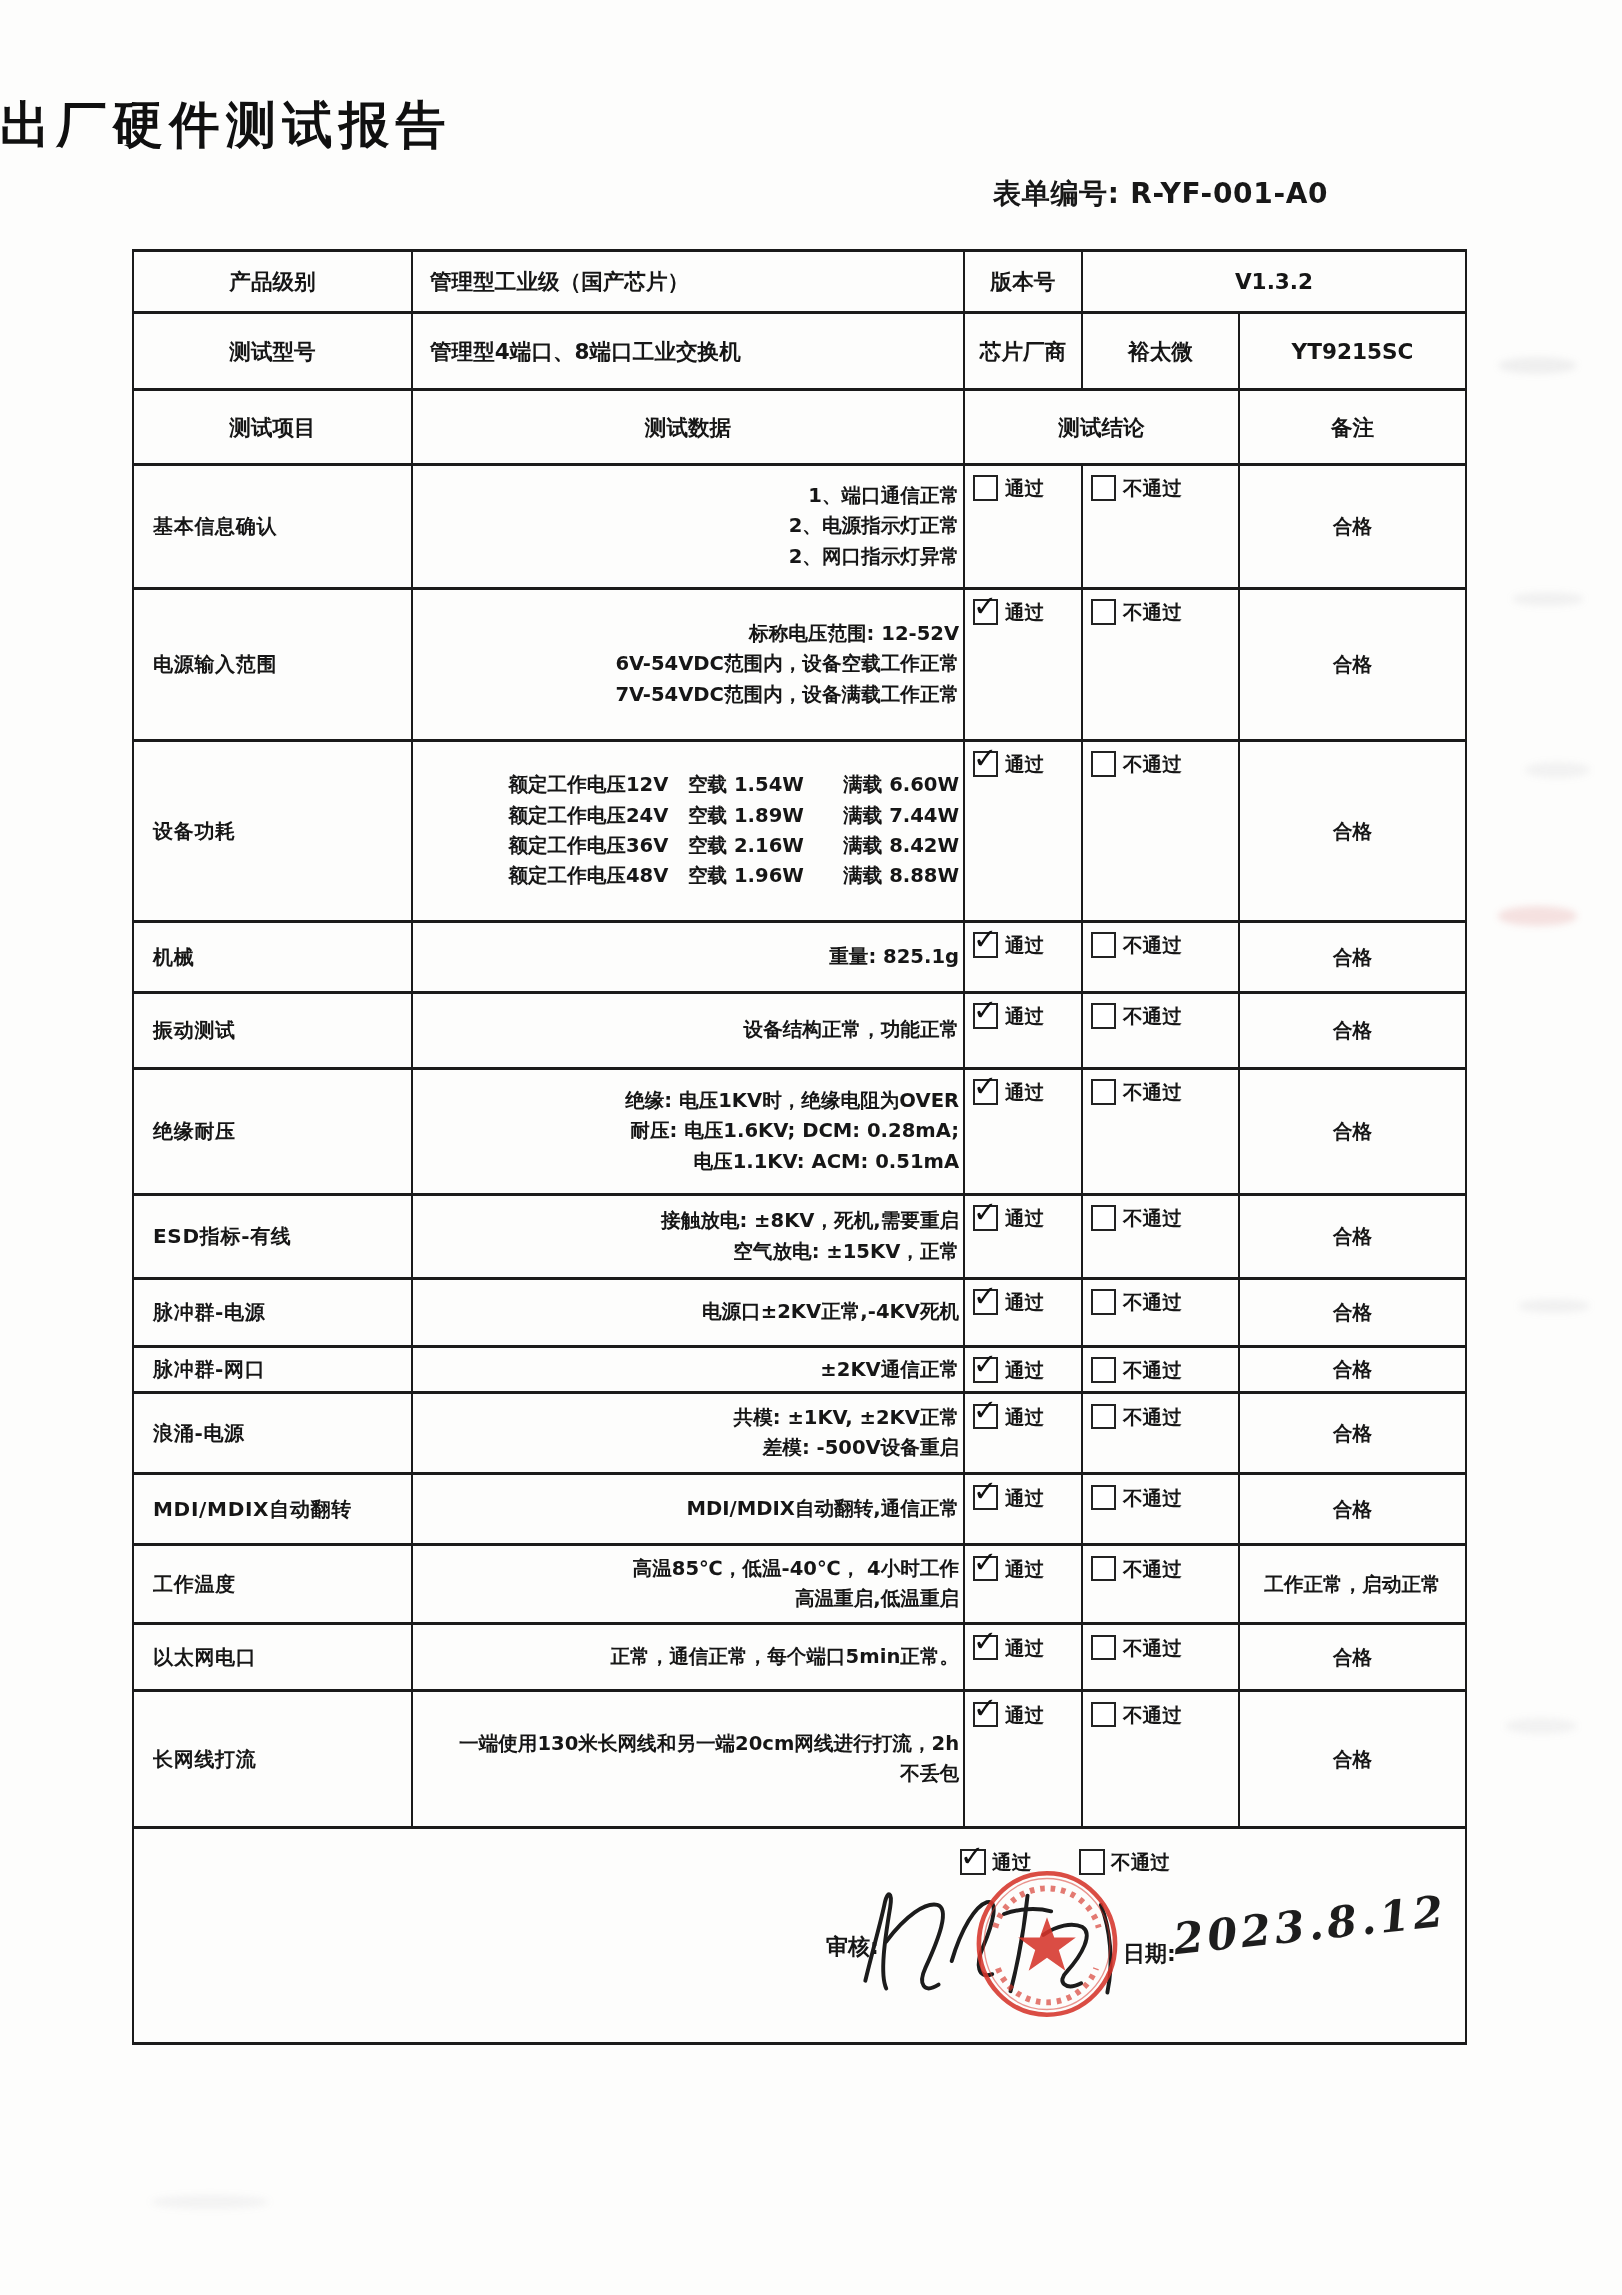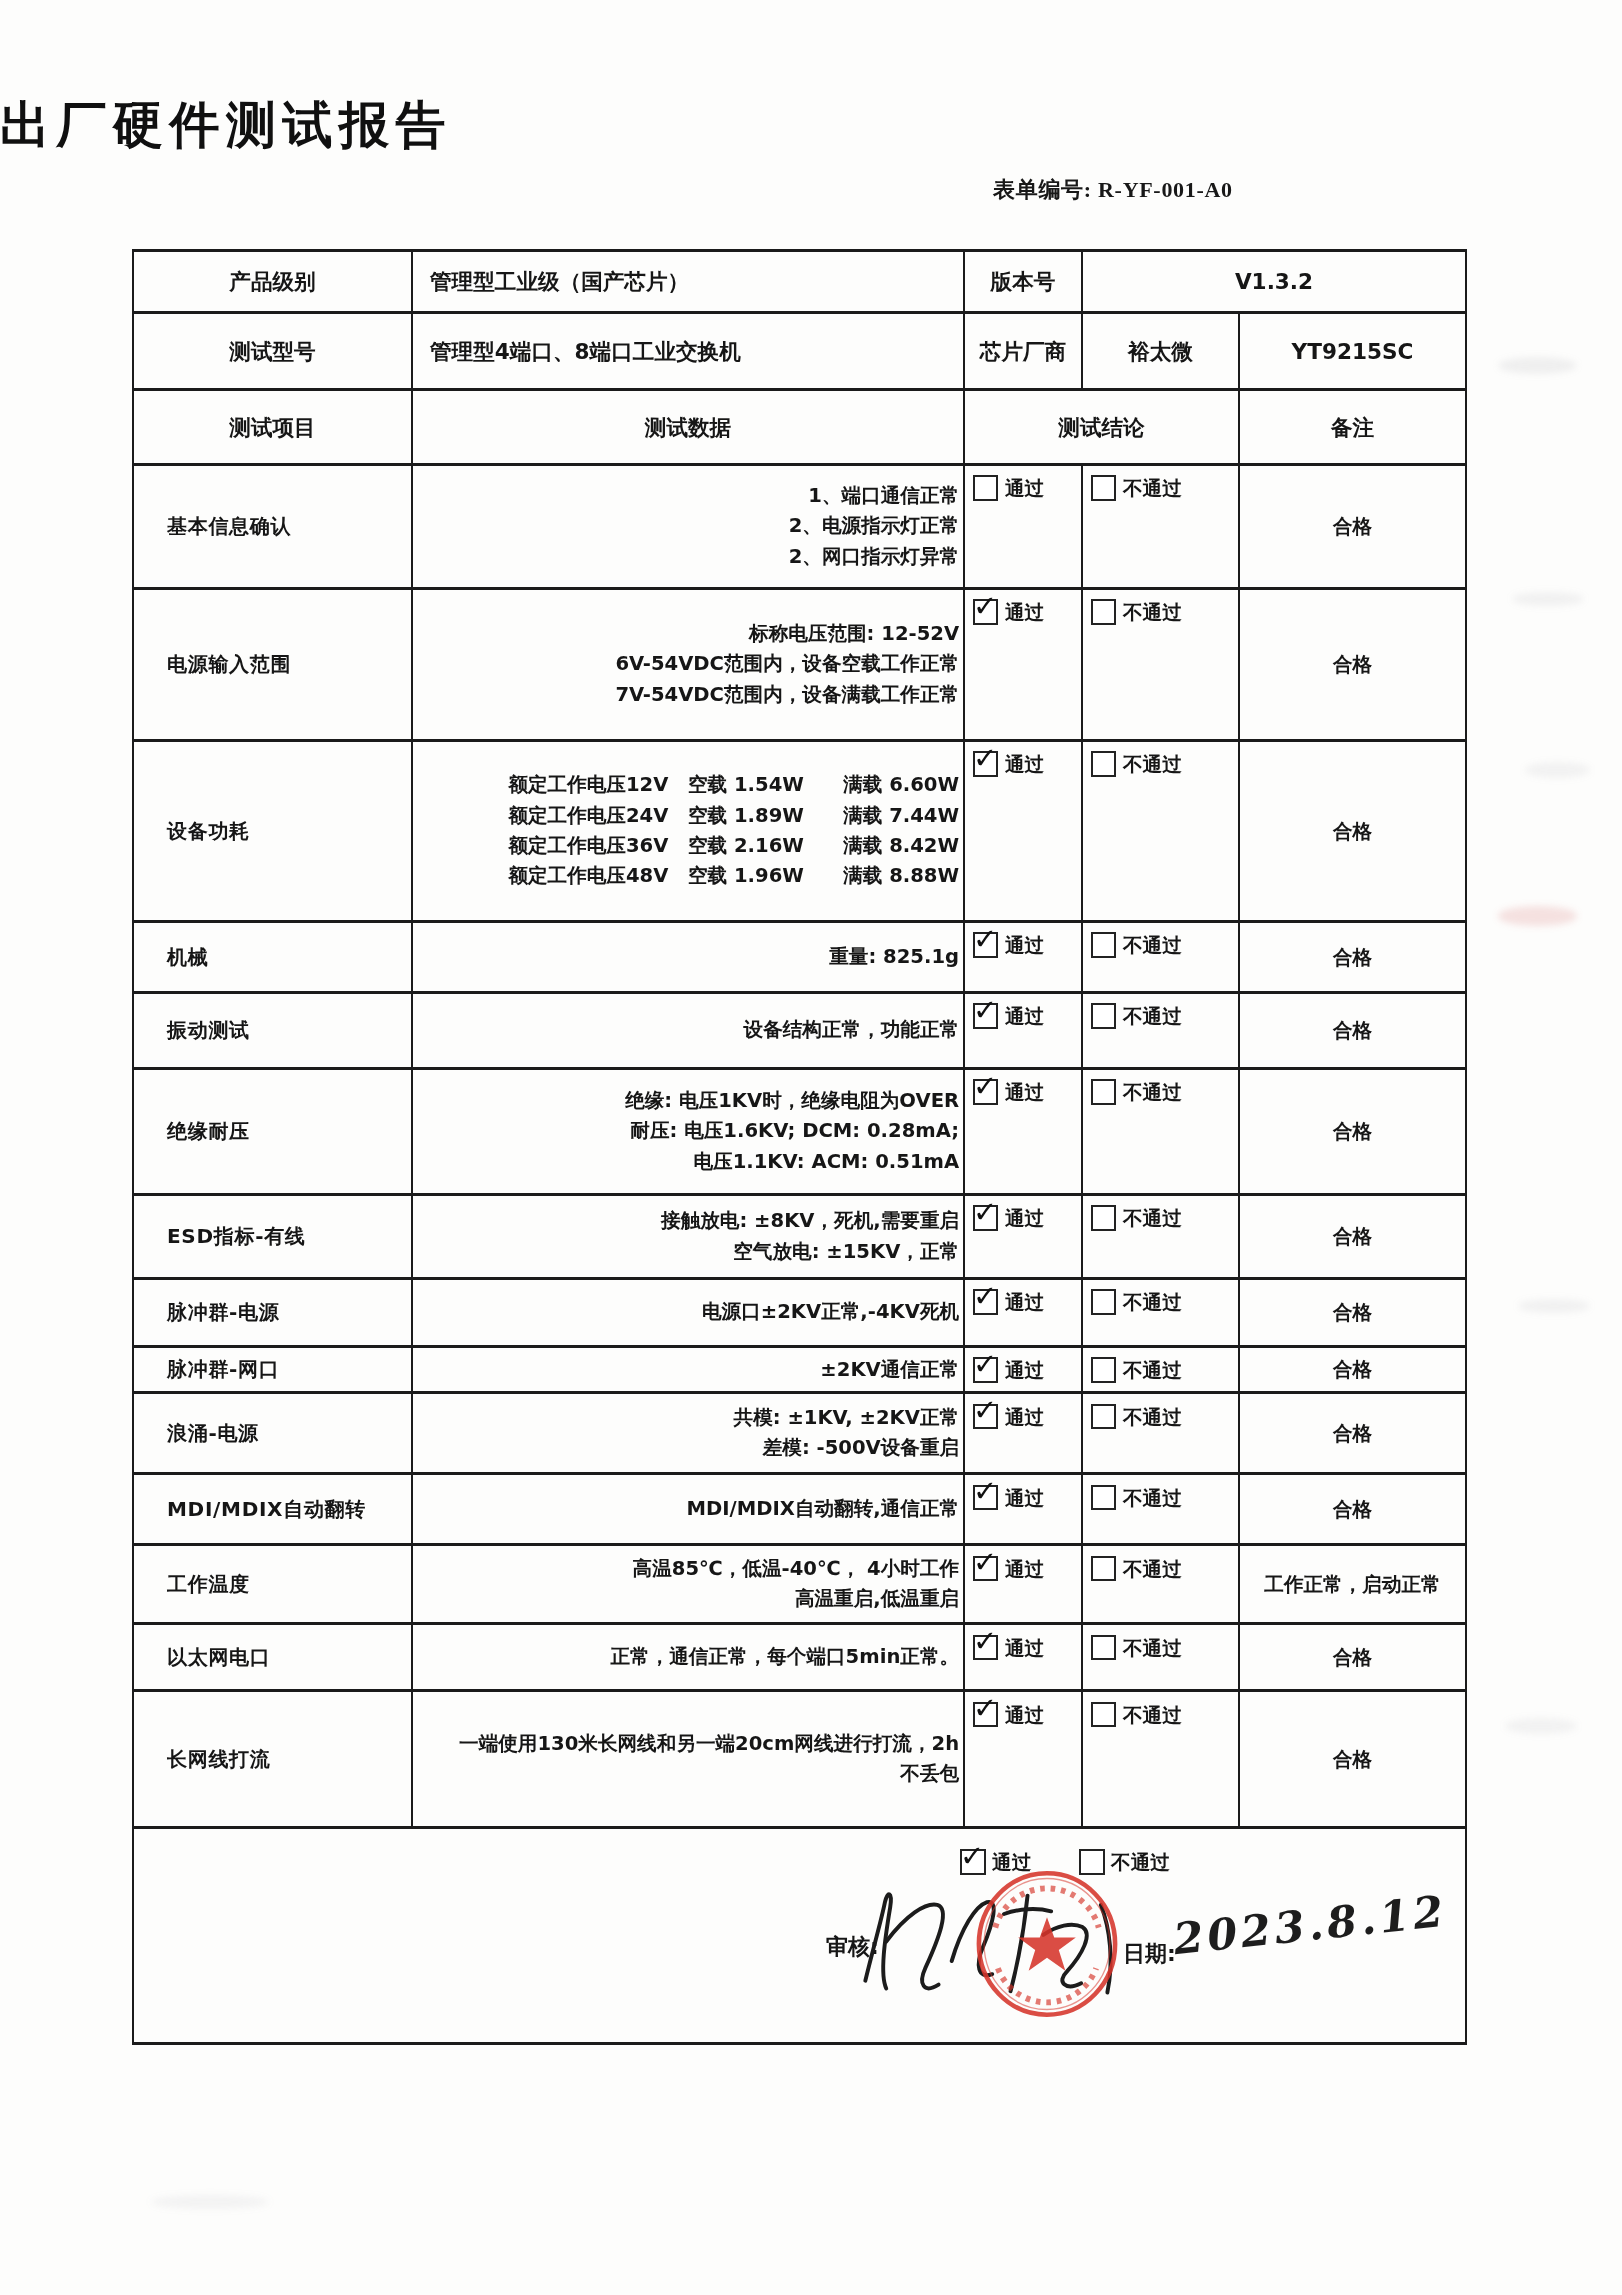--- a/index.html
+++ b/index.html
@@ -13,38 +13,38 @@
   }
   
   .doc-title{
     position:absolute;left:0;top:92px;width:1413px;
     text-align:left;
     font-size:50px;font-weight:bold;letter-spacing:6.5px;
     color:#101010;
   }
   .form-no{
     position:absolute;left:993px;top:175px;
-    font-size:22px;font-weight:bold;letter-spacing:0.7px;
-    color:#181818;white-space:nowrap;font-family:Liberation Serif, serif;
+    font-size:28px;font-weight:bold;letter-spacing:0.7px;
+    color:#181818;white-space:nowrap;
   }
   
   table.report{
     position:absolute;left:132px;top:249px;
     width:1333px;table-layout:fixed;
     border-collapse:collapse;
   }
   table.report td{
     border:2px solid #1b1b1b;
     border-top-width:3.3px;border-bottom-width:3.3px;
     font-weight:bold;color:#161616;
     overflow:hidden;
   }
   td.c-head{text-align:center;vertical-align:middle;font-size:21.6px;}
   td.c-head-left{text-align:left;vertical-align:middle;font-size:21.6px;padding-left:17px;margin-top:48px;}
-  td.c-item{text-align:left;vertical-align:middle;font-size:20px;padding-left:33px;letter-spacing:0.7px;}
+  td.c-item{text-align:left;vertical-align:middle;font-size:20px;padding-left:19px;letter-spacing:0.7px;}
   td.c-data{
     text-align:right;vertical-align:middle;font-size:19.6px;
     padding:6.5px 3.9px 6.5px 11.8px;line-height:1.55;white-space:pre-line;
   }
   td.c-pass,td.c-fail{vertical-align:top;padding-top:9.2px;padding-left:7.9px;font-size:19.6px;white-space:nowrap;}
   td.c-remark{text-align:center;vertical-align:middle;font-size:19.6px;}
   
   .cb{
     display:inline-block;position:relative;
     width:21.6px;height:21.6px;border:2.6px solid #222;

